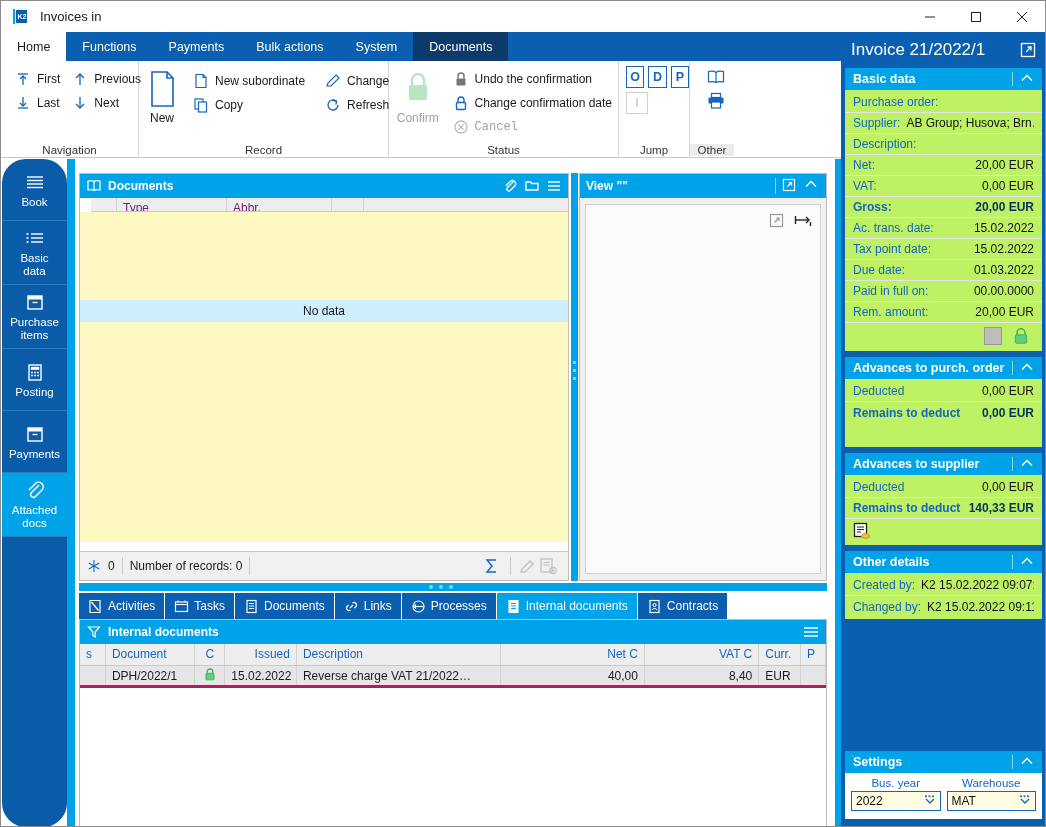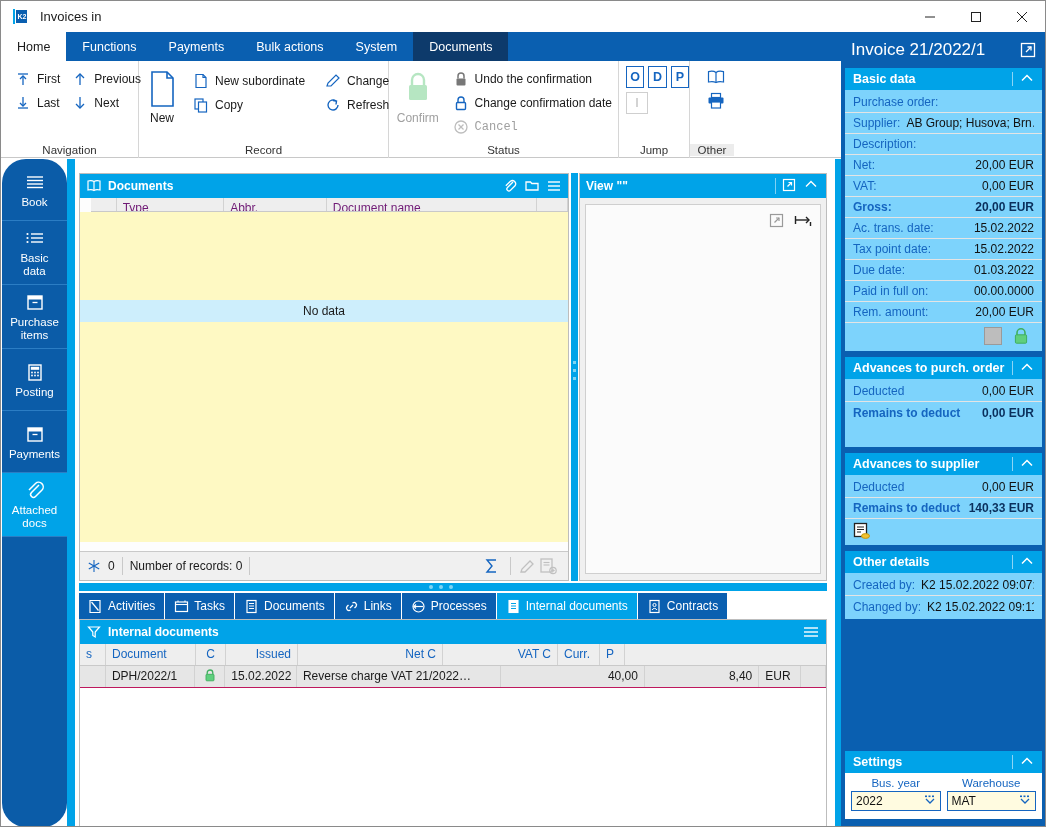--- a/index.html
+++ b/index.html
@@ -201,21 +201,21 @@
   .int-head {
     height:24px; background:#00a3e8; color:#fff; display:flex; align-items:center;
     padding: 0 6px; font-size:12px; font-weight:bold;
   }
   .int-grid-head {
     display:flex; height:22px; background:#eeeeee; border-bottom:1px solid #c9c9c9;
     font-size:12px; color:#1565c0;
   }
   .int-row {
     display:flex; height:22px; background:#e6e6e6; font-size:12px; color:#1a1a1a;
-    border-bottom:1px solid #be185d;
+    border-bottom:3px solid #be185d;
   }
   .cell { border-right:1px solid #d2d2d2; padding: 3px 6px; white-space:nowrap; overflow:hidden; }
   .cell.r { text-align:right; }
 
   
   .rightstrip {
     position:absolute; left:834px; top:158px; width:6px; height:668px;
     background:#00a3e8;
   }
   .rightpanel {
@@ -226,21 +226,21 @@
     height:36px; display:flex; align-items:center; padding:0 10px;
     color:#ffffff; font-size:17px;
   }
   .rp-title .t { flex:1; }
   .card { margin: 0 4px 6px 4px; }
   .card-head {
     height:22px; background:#00a3e8; color:#ffffff; font-weight:bold;
     font-size:12.5px; display:flex; align-items:center; padding: 0 8px;
   }
   .card-head .ch-t { flex:1; }
-  .card-body { background:#7dd3fc; padding: 2px 0; }
+  .card-body { background:#bef264; padding: 2px 0; }
   .kv {
     display:flex; align-items:center; height:21px; padding: 0 8px;
     font-size:12px; border-bottom:1px solid #e4e4e4;
   }
   .kv:last-child { border-bottom:none; }
   .kv .k { color:#1565c0; white-space:nowrap; }
   .kv .v { margin-left:auto; color:#111; white-space:nowrap; overflow:hidden; }
   .kv.bold .k, .kv.bold .v { font-weight:bold; }
   .kv.bold .v { color:#0a2f5c; }
   .chev { width:14px; height:14px; position:relative; }
@@ -596,21 +596,20 @@
               <line x1="2" y1="8" x2="14" y2="8" stroke="#fff" stroke-width="1.4"></line>
               <line x1="2" y1="12" x2="14" y2="12" stroke="#fff" stroke-width="1.4"></line>
             </svg>
         </span>
       </div>
 
       <div class="grid-head">
         <div class="gh" style="width:26px"></div>
         <div class="gh" style="width:110px">Type</div>
         <div class="gh" style="width:105px">Abbr.</div>
-        <div class="gh" style="width:215px">Document name</div>
         <div class="gh" style="width:32px"></div>
       </div>
 
       <div class="grid-body">
         <div class="nodata-row">
           <span>No data</span>
         </div>
       </div>
 
       <div class="grid-foot">
@@ -796,20 +795,21 @@
               <line x1="2" y1="12" x2="16" y2="12" stroke="#fff" stroke-width="1.4"></line>
             </svg>
         </span>
       </div>
 
       <div class="int-grid-head">
         <div class="cell" style="width:26px">s</div>
         <div class="cell" style="width:90px">Document</div>
         <div class="cell" style="width:30px;text-align:center">C</div>
         <div class="cell r" style="width:72px">Issued</div>
+        <div class="cell" style="width:205px">Description</div>
         <div class="cell r" style="width:145px">Net C</div>
         <div class="cell r" style="width:115px">VAT C</div>
         <div class="cell" style="width:42px">Curr.</div>
         <div class="cell" style="width:25px">P</div>
       </div>
 
       <div class="int-row">
         <div class="cell" style="width:26px"></div>
         <div class="cell" style="width:90px">DPH/2022/1</div>
         <div class="cell" style="width:30px;display:flex;align-items:center;justify-content:center">

